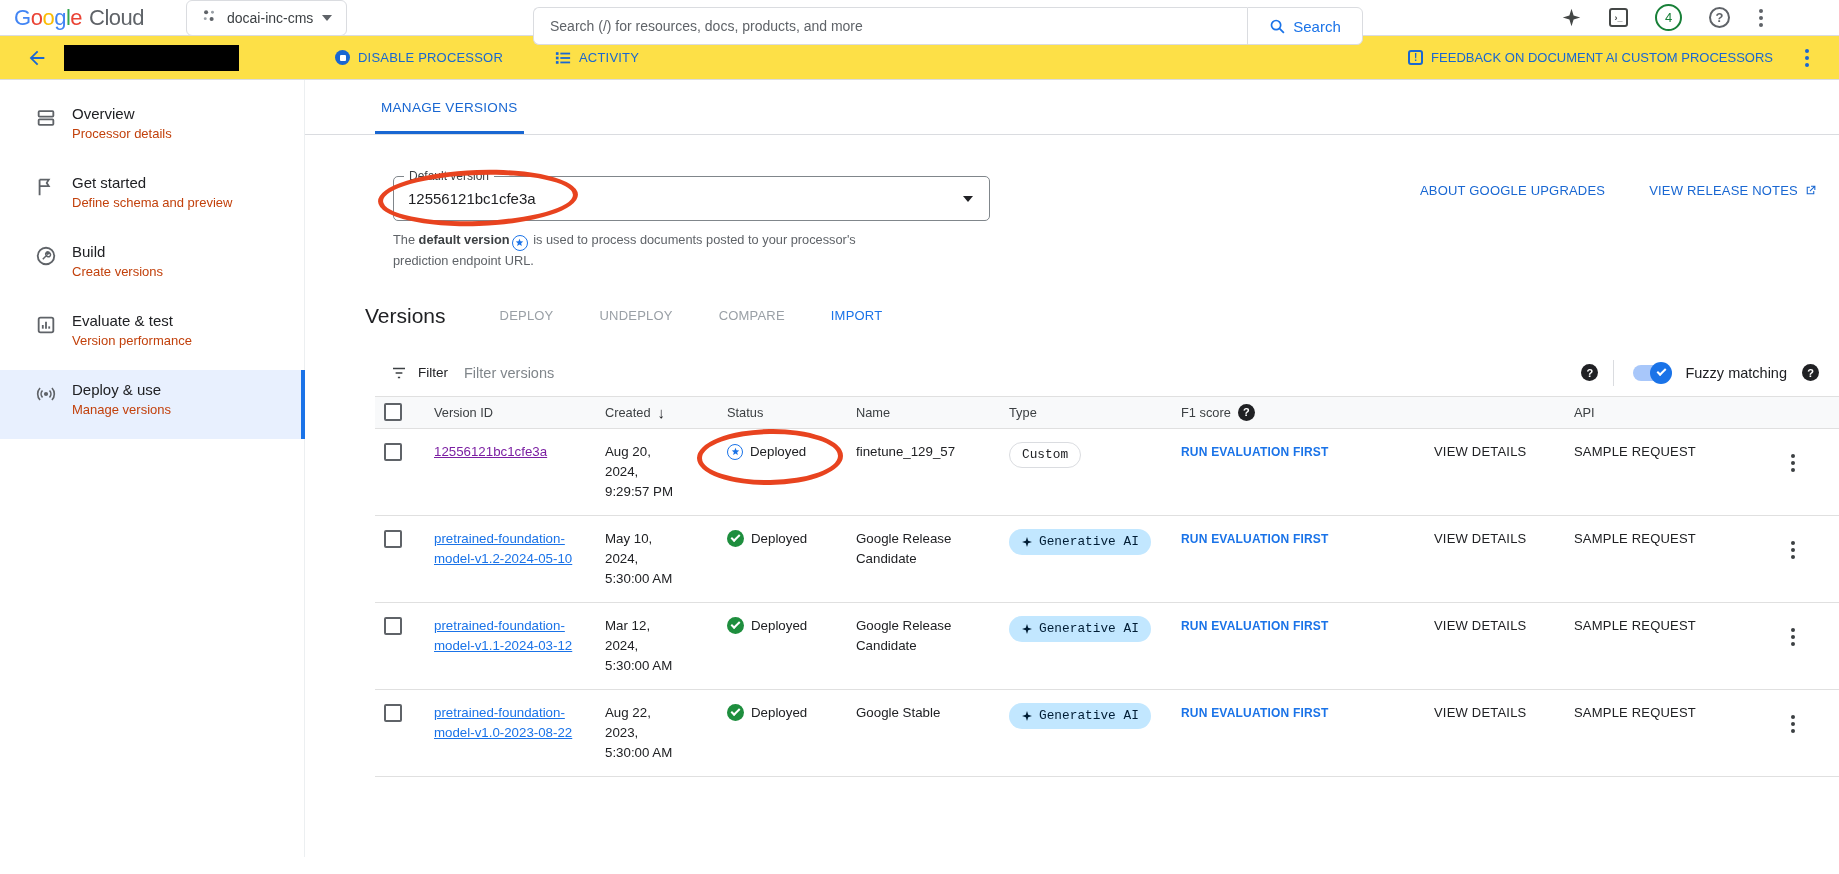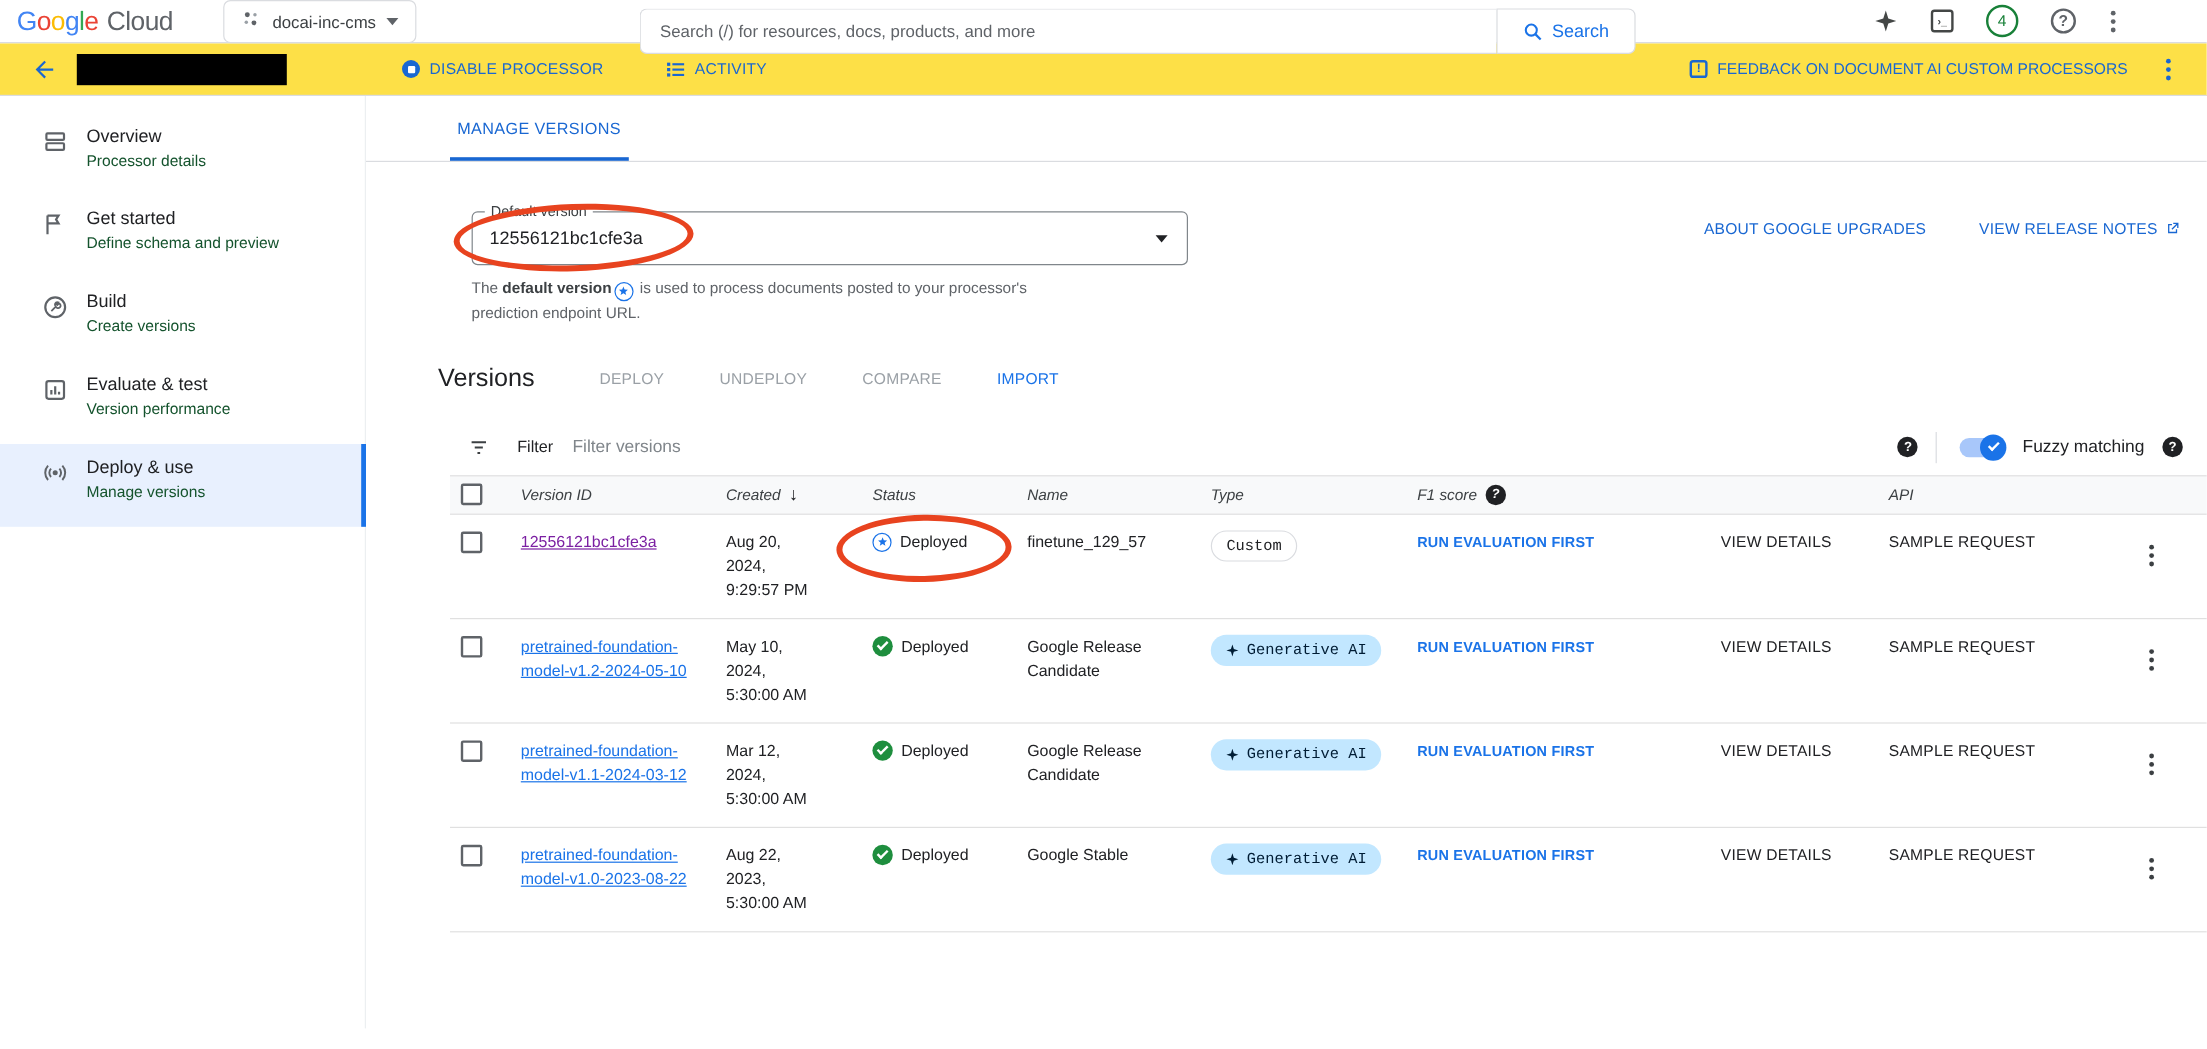--- a/index.html
+++ b/index.html
@@ -41,21 +41,21 @@
   .feedback { margin-left:auto; display:flex; align-items:center; gap:8px; color:#1967d2; font-weight:500; font-size:13px; cursor:pointer; }
   .fb-ic { width:15px; height:15px; border:2px solid #1967d2; border-radius:3px; color:#1967d2; font-size:10px; font-weight:700; display:flex; align-items:center; justify-content:center; }
   .actionbar .kebab { margin-left:30px; margin-right:28px; }
 
   
   .page { display:flex; height:777px; }
   .sidebar { width:305px; border-right:1px solid #eceff1; padding-top:14px; flex-shrink:0; }
   .sitem { height:69px; padding:11px 0 0 34px; display:flex; gap:14px; cursor:pointer; position:relative; }
   .sitem .ic { width:24px; height:24px; flex-shrink:0; margin-top:1px; display:flex; align-items:center; justify-content:center; }
   .sitem .t { font-size:15px; color:#202124; }
-  .sitem .s { font-size:13px; color:#14532d; margin-top:4px; }
+  .sitem .s { font-size:13px; color:#c2410c; margin-top:4px; }
   .sitem.sel { background:#e8f0fe; }
   .sitem.sel::after { content:''; position:absolute; right:-1px; top:0; width:4px; height:100%; background:#1a73e8; }
 
   .content { flex:1; position:relative; }
   .tabs { height:55px; border-bottom:1px solid #dadce0; display:flex; align-items:flex-end; padding-left:70px; }
   .tab { color:#1967d2; font-weight:500; font-size:13.5px; letter-spacing:.3px; padding:0 6px 16px; border-bottom:3px solid #1967d2; cursor:pointer; }
 
   .section { padding:41px 0 0 88px; position:relative; }
   .selectfield { width:597px; height:45px; border:1px solid #80868b; border-radius:5px; position:relative; display:flex; align-items:center; padding:0 14px; cursor:pointer; }
   .selectfield .flabel { position:absolute; top:-8px; left:10px; background:#fff; padding:0 5px; font-size:12px; color:#3c4043; }
@@ -68,36 +68,36 @@
   .circstar { display:inline-flex; width:16px; height:16px; border:1.5px solid #1a73e8; border-radius:50%; align-items:center; justify-content:center; vertical-align:-3px; margin:0 2px; background:#fff; }
   .uplinks { position:absolute; right:22px; top:103px; display:flex; gap:44px; }
   .uplinks a { color:#1967d2; font-weight:500; font-size:13px; letter-spacing:.2px; text-decoration:none; display:flex; align-items:center; gap:6px; cursor:pointer; }
 
   .vrow { display:flex; align-items:center; margin:34px 0 0 60px; }
   .vrow h2 { font-size:21px; font-weight:400; color:#202124; margin-right:54px; }
   .tbtn { font-size:13px; font-weight:500; letter-spacing:.2px; color:#9aa0a6; margin-right:46px; cursor:default; }
   .tbtn.on { color:#1a73e8; cursor:pointer; }
 
   .filterbar { margin:22px 0 0 70px; height:46px; display:flex; align-items:center; padding-left:15px; }
-  .filterbar .flab { font-weight:500; font-size:13.5px; color:#202124; margin:0 16px 0 23px; }
+  .filterbar .flab { font-weight:500; font-size:13.5px; color:#202124; margin:0 16px 0 10px; }
   .filterbar input { border:none; outline:none; font-size:14.5px; color:#202124; width:300px; font-family:inherit; }
   .filterbar input::placeholder { color:#80868b; }
   .fright { margin-left:auto; display:flex; align-items:center; gap:15px; padding-right:20px; }
   .qbadge { width:17px; height:17px; border-radius:50%; background:#202124; color:#fff; font-size:11px; font-weight:700; display:inline-flex; align-items:center; justify-content:center; cursor:pointer; }
   .vdiv { width:1px; height:26px; background:#dadce0; }
   .toggle { width:37px; height:16px; background:#a8c7fa; border-radius:9px; position:relative; cursor:pointer; margin-left:4px; }
   .toggle .knob { position:absolute; right:-2px; top:-3px; width:22px; height:22px; background:#1a73e8; border-radius:50%; display:flex; align-items:center; justify-content:center; }
   .ck { display:inline-block; width:9px; height:5px; border-left:2px solid #fff; border-bottom:2px solid #fff; transform:rotate(-45deg) translate(1px,-1px); }
   .flabel2 { font-size:14.5px; color:#202124; }
 
   
   .vtable { margin-left:70px; }
   .thead, .trow { display:grid; grid-template-columns:50px 171px 122px 129px 153px 172px 253px 140px 191px 74px; padding-left:9px; }
   .thead { background:#f8f9fa; border-top:1px solid #e0e0e0; border-bottom:1px solid #e0e0e0; height:33px; align-items:center; font-weight:500; font-size:12.8px; color:#3c4043; }
-  .thead .hc { display:flex; align-items:center; gap:7px;font-style:italic; }
+  .thead .hc { display:flex; align-items:center; gap:7px; }
   .sortarrow { font-weight:700; font-size:15px; color:#202124; }
   .trow { border-bottom:1px solid #e0e0e0; padding-top:13px; padding-bottom:13px; min-height:83px; align-items:start; font-size:13.3px; }
   .checkbox { width:18px; height:18px; border:2px solid #5f6368; border-radius:2px; display:inline-block; cursor:pointer; background:#fff; }
   .c { padding-right:18px; line-height:20px; }
   .c.cbc { padding-top:1px; }
   .vlink { display:inline-block; max-width:140px; text-decoration:underline; cursor:pointer; word-break:normal; overflow-wrap:break-word; }
   .vlink.purple { color:#7b1fa2; }
   .vlink.blue { color:#1a73e8; }
   .createdcell { max-width:88px; color:#202124; }
   .statuscell { display:flex; align-items:center; gap:7px; position:relative; }

